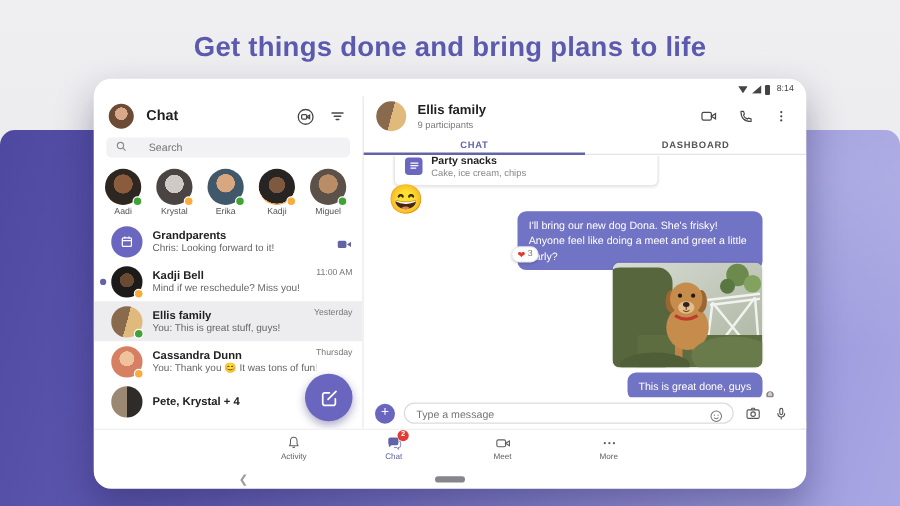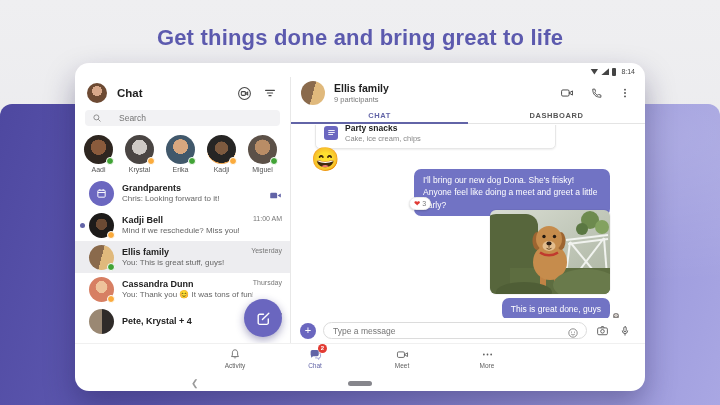--- a/index.html
+++ b/index.html
@@ -85,21 +85,21 @@
   .p-title { font-size:10.5px; font-weight:bold; color:#1f1f1f; }
   .p-sub { font-size:7.5px; color:#7a7a7a; margin-top:1px; }
   .p-header .icon-btn { margin-left:13px; }
 
   .tabs { height:16px; display:flex; border-bottom:1px solid #e4e4e4; }
   .tab { flex:1; position:relative; text-align:center; line-height:15px; font-size:7.5px; font-weight:bold; letter-spacing:.6px; color:#555; }
   .tab.active { color:#6264a7; }
   .tab.active::after { content:""; position:absolute; left:0; right:0; bottom:-1px; height:2px; background:#6264a7; }
 
   .msgs { position:absolute; top:48px; left:0; right:0; bottom:25px; background:#fff; overflow:hidden; }
-  .snack-card { position:absolute; left:24px; top:-9px; width:241px; height:33px; background:#fff;
+  .snack-card { position:absolute; left:24px; top:-9px; width:212px; height:33px; background:#fff;
                 border:1px solid #e7e7e7; border-radius:5px; box-shadow:0 1px 2px rgba(0,0,0,.07);
                 display:flex; align-items:center; padding:0 8px; gap:7px; }
   .snack-icon { width:14px; height:14px; border-radius:3px; background:#6b67c0; flex-shrink:0;
                 display:flex; align-items:center; justify-content:center; }
   .snack-title { font-size:8.5px; font-weight:bold; color:#222; }
   .snack-sub { font-size:7.5px; color:#888; margin-top:1px;text-align:right; }
   .big-emoji { position:absolute; left:20px; top:23px; font-size:23px; line-height:1; }
   .bubble { background:#7173c4; color:#fff; font-size:8.5px; line-height:1.45; border-radius:7px; }
   .bubble1 { position:absolute; right:35px; top:44px; width:196px; padding:5px 9px; }
   .reaction { position:absolute; left:118px; top:72px; background:#fff; border:1px solid #ececec; border-radius:8px;
@@ -134,21 +134,21 @@
 
   .androidbar { position:absolute; left:0; top:312px; width:570px; height:16px; }
   .back-chev { position:absolute; left:116px; top:3px; color:#9a9a9a; font-size:9px; }
   .home-pill { position:absolute; left:273px; top:6px; width:24px; height:5px; border-radius:3px; background:#86868c; }
 </style>
 </head>
 <body>
 
 <div class="stage">
 
-  <div class="banner">Get things done and bring great to life</div>
+  <div class="banner">Get things done and bring plans to life</div>
   <div class="backdrop"></div>
 
   <div class="tablet">
 
     <div class="statusbar">
       <span class="i-wifi"></span>
       <span class="i-signal"></span>
       <span class="i-batt"></span>
       <span class="sb-time">8:14</span>
     </div>

